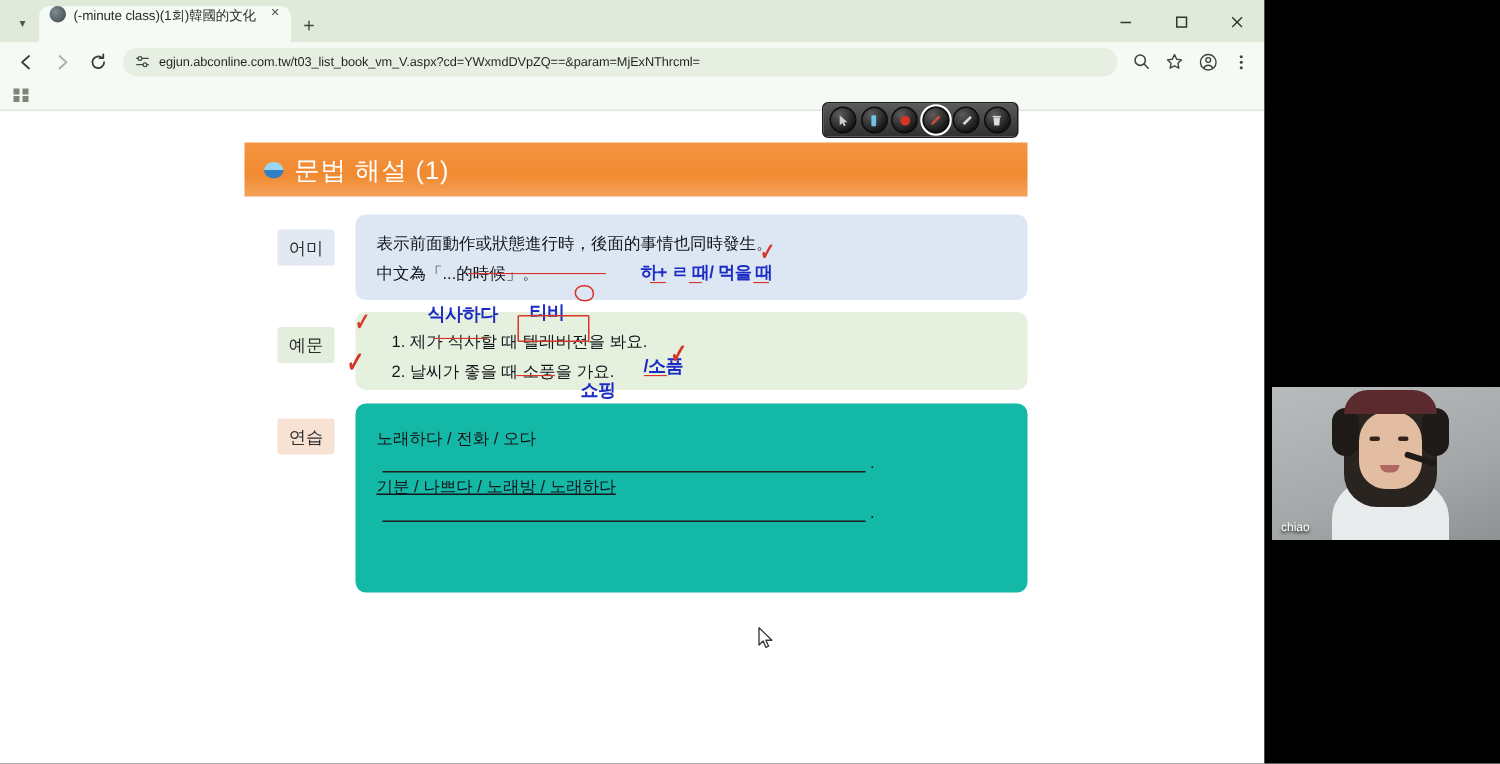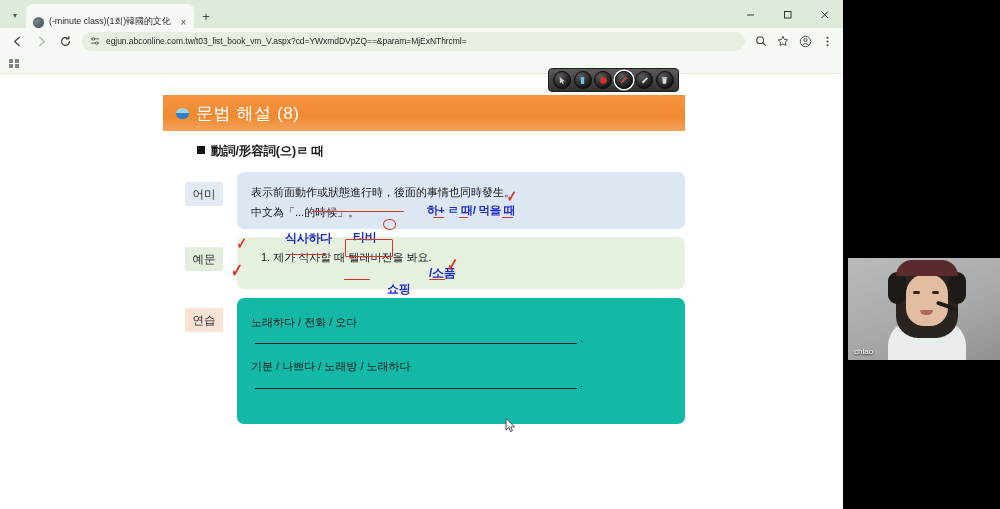--- a/index.html
+++ b/index.html
@@ -25,21 +25,21 @@
     padding-left: 4px; position: relative;
   }
   .tabstrip-caret {
     width: 22px; height: 26px; display: flex;
     align-items: center; justify-content: center;
     color: #4c5b4a; font-size: 8px;
   }
   .tab {
     height: 24px; min-width: 168px; max-width: 168px;
     background: #f6faf4; border-radius: 7px 7px 0 0;
-    display: flex; align-items: flex-end;
+    display: flex; align-items: flex-start;
     padding: 0 5px 0 7px; gap: 5px;
     position: relative;
   }
   .tab-favicon {
     width: 11px; height: 11px; border-radius: 50%;
     background: radial-gradient(circle at 35% 35%, #7b8c90, #3b4448);
     flex: 0 0 auto;
   }
   .tab-title {
     font-size: 9px; color: #2a2f2a; white-space: nowrap;
@@ -364,44 +364,42 @@
         <svg width="9" height="9" viewBox="0 0 10 10">
             <path d="M2.6 2.6 h4.8 l-0.5 6 h-3.8 Z" fill="#dcdcdc"></path>
             <rect x="2" y="1.4" width="6" height="1" fill="#dcdcdc"></rect>
           </svg>
       </div>
     </div>
 
     <div id="slide">
       <div id="slide-header">
         <span class="header-bullet"></span>
-        <span id="slide-title">문법 해설 (8)</span>
-      </div>
-      <div id="slide-subtitle">
-        <span class="subtitle-sq"></span><span>動詞/形容詞(으)ㄹ 때</span>
+        <span id="slide-title">문법 해설 (1)</span>
       </div>
 
       <div class="row" style="margin-top:12px;">
         <div class="row-label blue">어미</div>
         <div class="row-body blue" style="height:57px;">
           <div class="body-line">表示前面動作或狀態進行時，後面的事情也同時發生。</div>
           <div class="body-line">中文為「...的時候」。</div>
           <span class="red-box" style="left:75px; top:39px; width:92px; height:0; border-width:0 0 1.6px 0;"></span>
           <span class="annot blue" style="left:190px; top:31px; font-size:11.5px;">하+ ㄹ 때/ 먹을 때</span>
           <span class="red-box" style="left:196px; top:45px; width:11px; height:0; border-width:0 0 1.6px 0;"></span>
           <span class="red-box" style="left:222px; top:45px; width:9px; height:0; border-width:0 0 1.6px 0;"></span>
           <span class="red-box" style="left:265px; top:45px; width:11px; height:0; border-width:0 0 1.6px 0;"></span>
           <span class="check" style="left:268px; top:15px;">✓</span>
         </div>
       </div>
 
       <div class="row" style="margin-top:8px;">
         <div class="row-label green">예문</div>
         <div class="row-body green" style="height:52px;">
           <div class="body-line" style="padding-left:10px;">1. 제가 식사할 때 텔레비전을 봐요.</div>
+          <div class="body-line" style="padding-left:10px;">2. 날씨가 좋을 때 소풍을 가요.</div>
 
           <span class="check" style="left:-2px; top:-3px;">✓</span>
           <span class="check" style="left:-8px; top:22px; font-size:19px;">✓</span>
 
           <span class="annot blue" style="left:48px; top:-7px;">식사하다</span>
           <span class="annot blue" style="left:116px; top:-8px;">티비</span>
 
           <span class="red-box" style="left:52px; top:17px; width:36px; height:0; border-width:0 0 1.6px 0;"></span>
           <span class="red-box" style="left:108px; top:2px; width:48px; height:18px;"></span>
           <span class="red-oval" style="left:146px; top:-18px; width:13px; height:11px;"></span>
@@ -415,21 +413,21 @@
 
       <div class="row" style="margin-top:9px;">
         <div class="row-label peach">연습</div>
         <div class="row-body peach" style="height:126px; padding-top:14px;">
           <span class="annot blue" style="left:150px; top:-17px;">쇼핑</span>
           <div class="body-line">노래하다 / 전화 / 오다</div>
           <div style="display:flex;align-items:flex-end;">
             <span class="blank-line"></span>
             <span class="blank-dot">.</span>
           </div>
-          <div class="body-line" style="margin-top:12px;">기분 / 나쁘다 / 노래방 / 노래하다</div>
+          <div class="body-line" style="text-decoration:underline;">기분 / 나쁘다 / 노래방 / 노래하다</div>
           <div style="display:flex;align-items:flex-end;">
             <span class="blank-line"></span>
             <span class="blank-dot">.</span>
           </div>
         </div>
       </div>
     </div>
 
     <div id="page-cursor">
       <svg width="12" height="16" viewBox="0 0 12 16">

